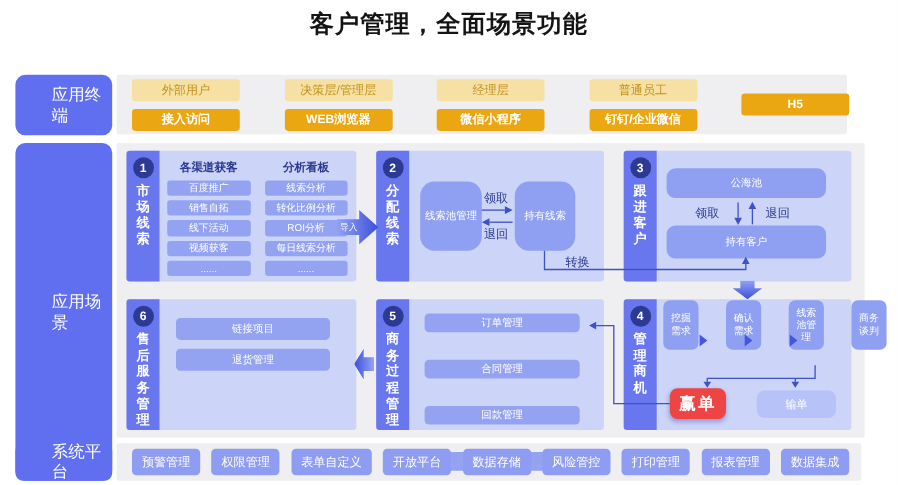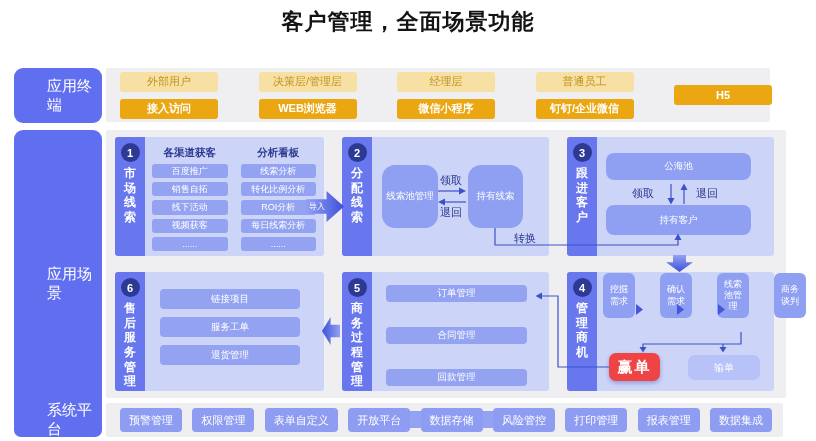--- a/index.html
+++ b/index.html
@@ -136,21 +136,20 @@
     <div class="bigbox b3-held">持有客户</div>
   </div>
 
   <div class="panel p6">
     <div class="strip">
       <div class="numc">6</div>
       <div class="vtitle">售后服务管理</div>
     </div>
     <div class="stack s6">
       <div class="srow">链接项目</div>
-      <div class="srow">服务工单</div>
       <div class="srow">退货管理</div>
     </div>
   </div>
 
   <div class="panel p5">
     <div class="strip">
       <div class="numc">5</div>
       <div class="vtitle">商务过程管理</div>
     </div>
     <div class="stack s5">

